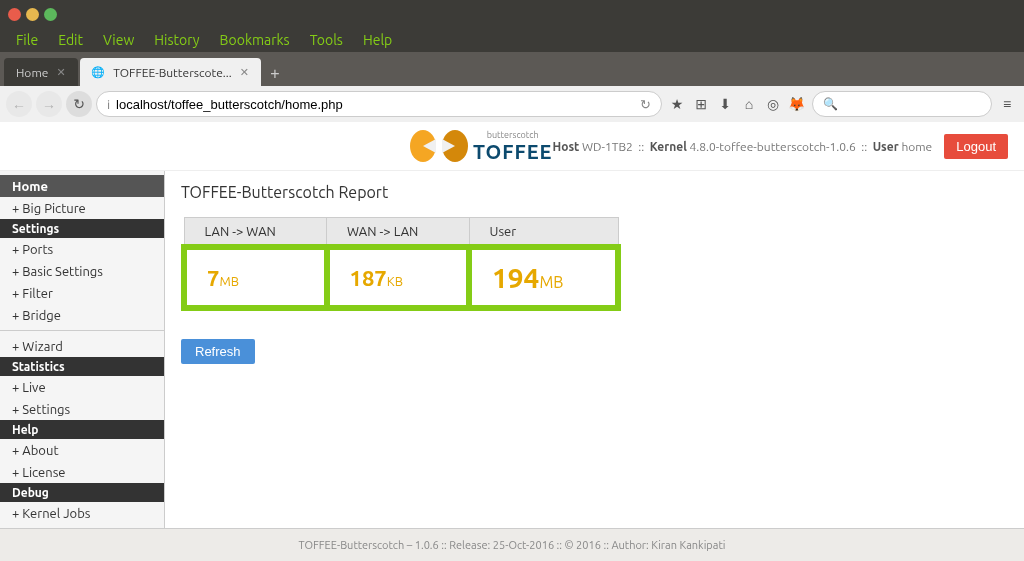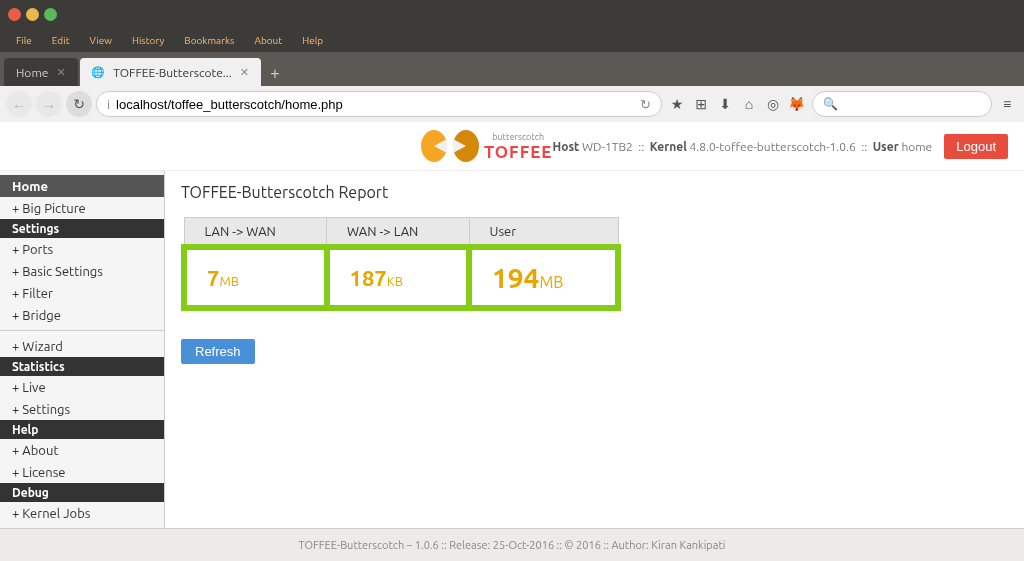--- a/index.html
+++ b/index.html
@@ -23,22 +23,22 @@
     
     .menubar {
       background: #3c3b37;
       height: 24px;
       display: flex;
       align-items: center;
       padding: 0 8px;
       gap: 4px;
     }
     .menubar span {
-      color: #fdba74;
-      font-size: 10px;
+      color: #84cc16;
+      font-size: 14px;
       padding: 2px 8px;
       cursor: pointer;
     }
 
     
     .tabbar {
       background: #5c5955;
       height: 34px;
       display: flex;
       align-items: flex-end;
@@ -113,21 +113,21 @@
       width: 165px;
       background: #f5f5f5;
       border-right: 1px solid #ccc;
       flex-shrink: 0;
     }
     .logo-graphic {
       display: flex; align-items: center; gap: 4px;
     }
     .logo-text-area { display: flex; flex-direction: column; align-items: center; }
     .logo-butterscotch { font-size: 9px; color: #888; }
-    .logo-toffee { font-size: 17px; font-weight: bold; color: #ef4444; letter-spacing: 1px; }
+    .logo-toffee { font-size: 20px; font-weight: bold; color: #0c4a6e; letter-spacing: 1px; }
 
     .sidebar-menu { padding: 4px 0; }
     .menu-item {
       padding: 4px 12px;
       font-size: 13px;
       color: #333;
       cursor: pointer;
       display: block;
     }
     .menu-item.active { background: #555; color: white; font-weight: bold; }
@@ -245,21 +245,21 @@
     <span class="wc wc-max"></span>
   </div>
 </div>
 
 <div class="menubar">
   <span>File</span>
   <span>Edit</span>
   <span>View</span>
   <span>History</span>
   <span>Bookmarks</span>
-  <span>About</span>
+  <span>Tools</span>
   <span>Help</span>
 </div>
 
 <div class="tabbar">
   <div class="tab">
     <span>Home</span>
     <span class="tab-close">✕</span>
   </div>
   <div class="tab active">
     <span style="font-size:11px;">🌐</span>

